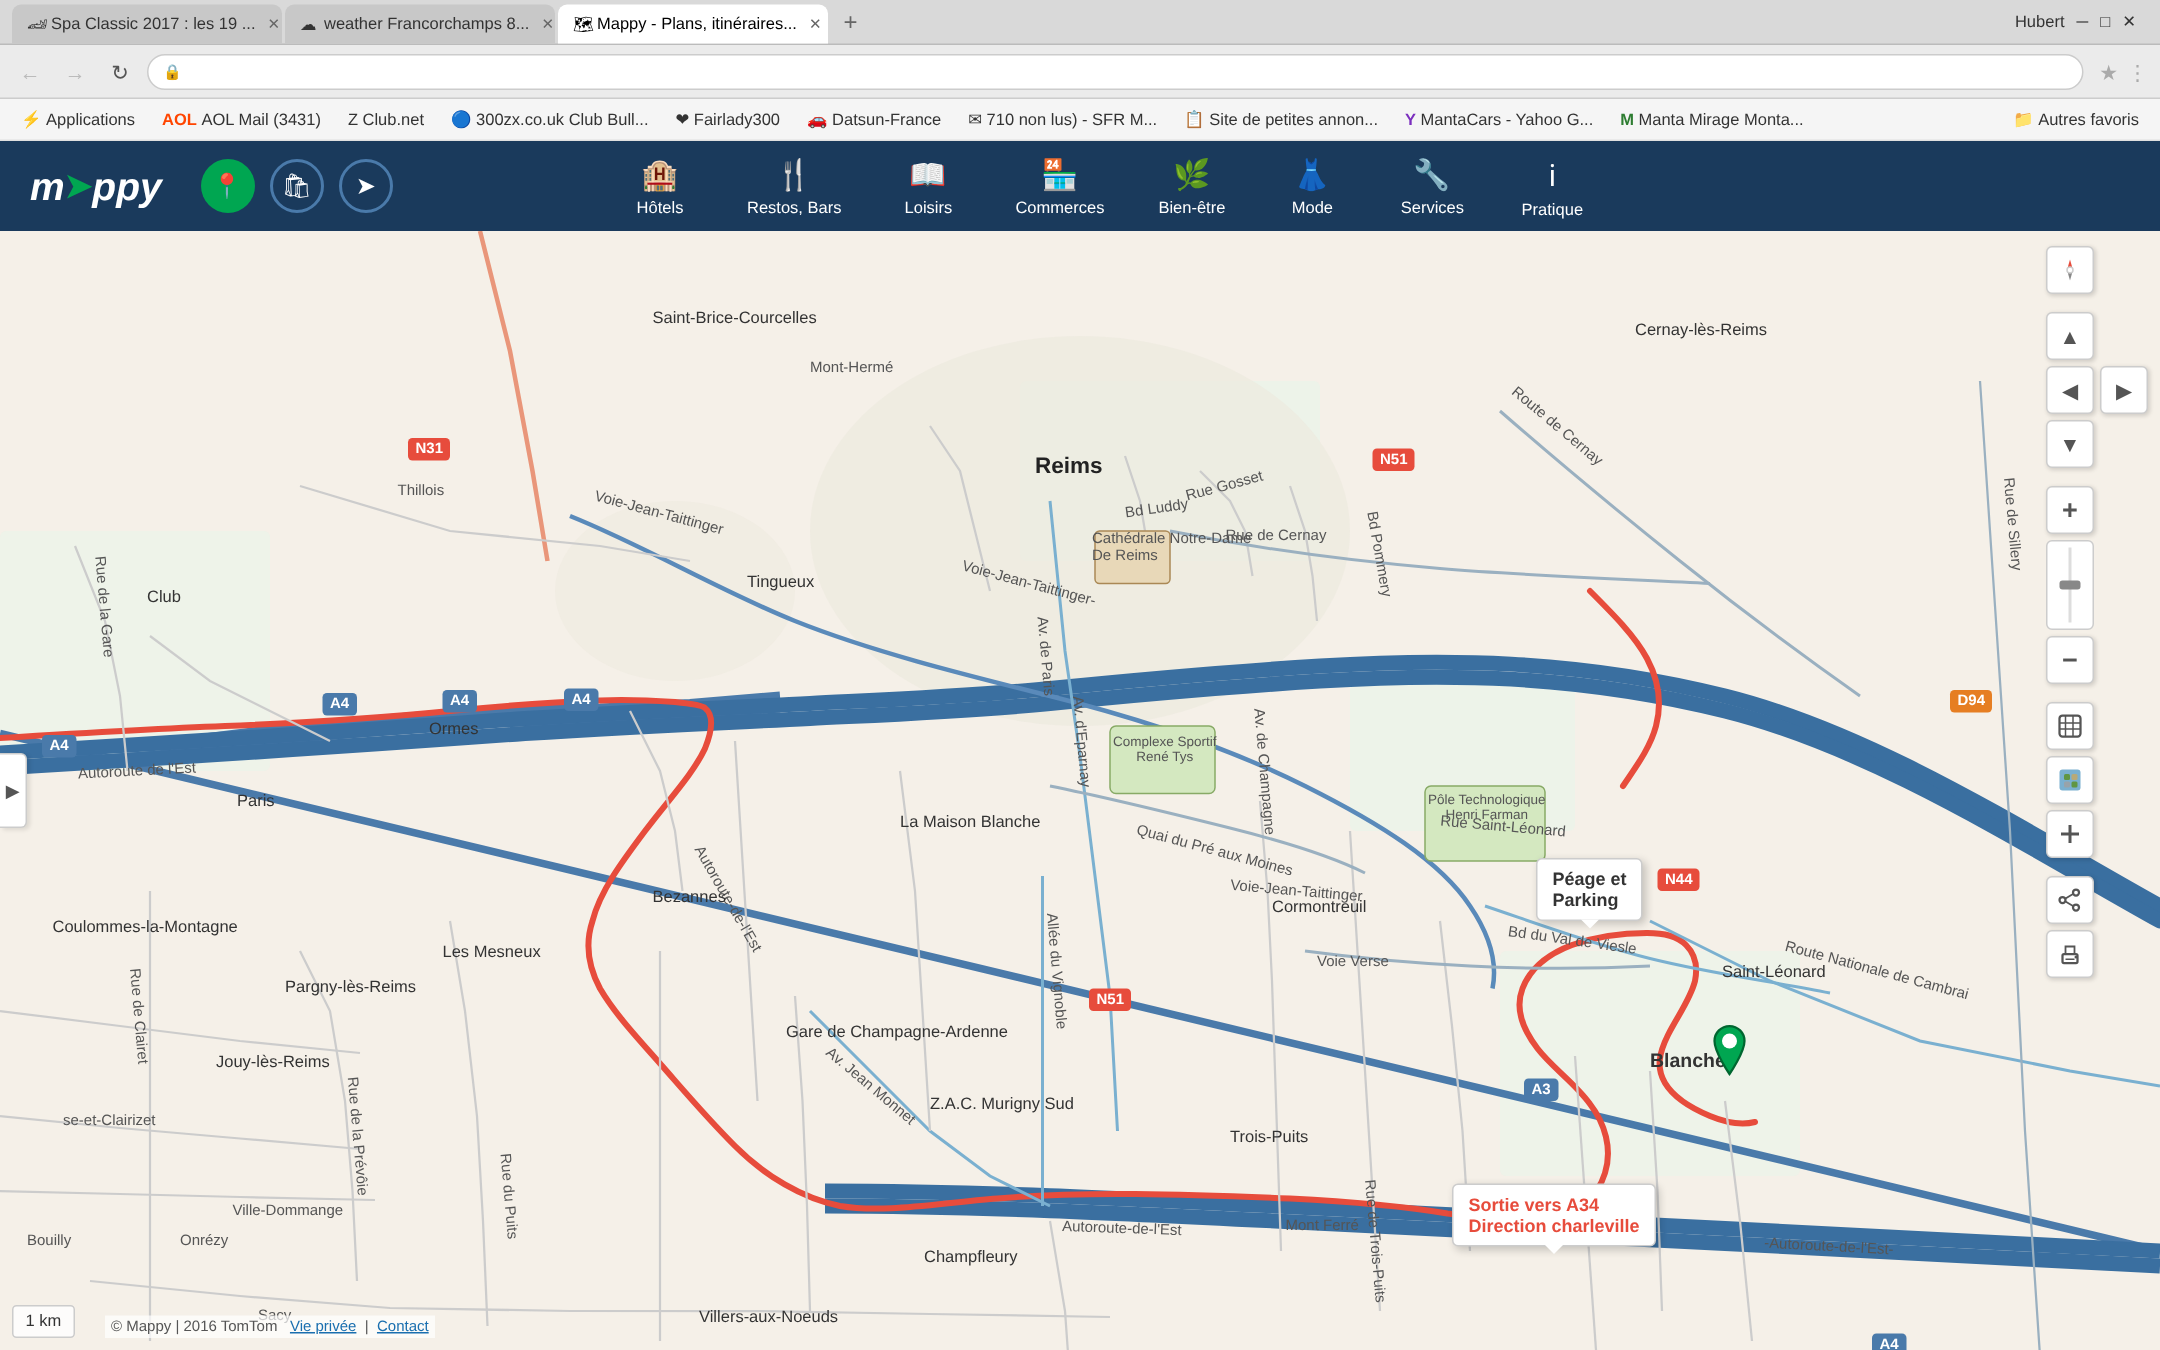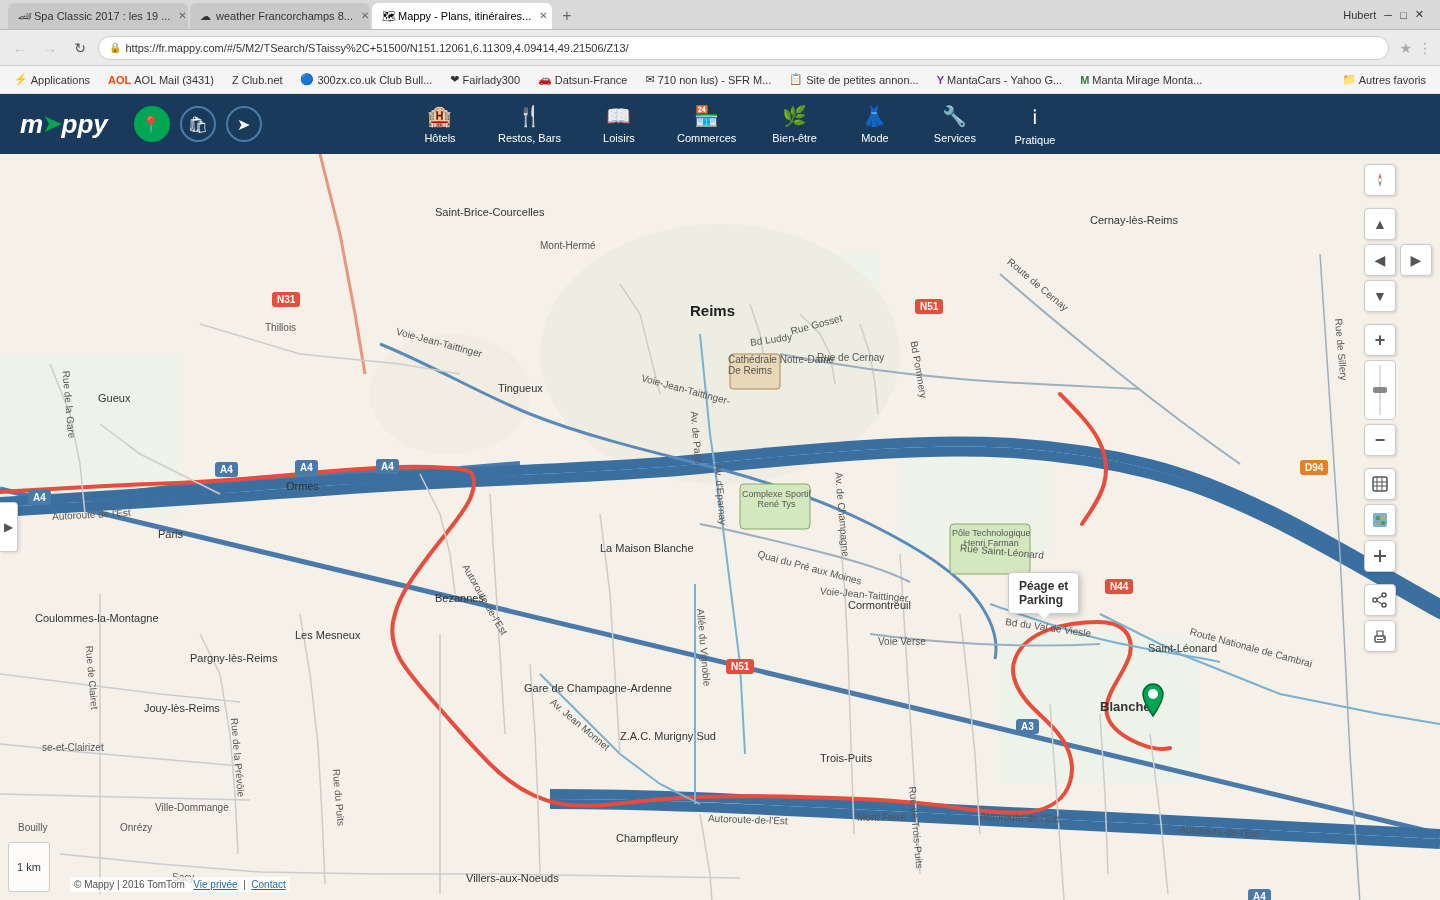--- a/index.html
+++ b/index.html
@@ -243,20 +243,21 @@
       position: absolute;
       background: white;
       border: 1px solid #ccc;
       border-radius: 4px;
       padding: 6px 10px;
       font-size: 12px;
       font-weight: bold;
       color: #333;
       box-shadow: 2px 2px 6px rgba(0,0,0,0.2);
       pointer-events: none;
+      margin-left: 16px;
     }
     .map-tooltip::after {
       content: '';
       position: absolute;
       bottom: -6px;
       left: 50%;
       transform: translateX(-50%);
       border: 6px solid transparent;
       border-bottom: none;
       border-top-color: white;
@@ -302,21 +303,21 @@
     .map-ctrl-divider {
       height: 4px;
     }
 
     
     .scale-bar {
       position: absolute;
       bottom: 8px;
       left: 8px;
       background: rgba(255,255,255,0.8);
-      padding: 18px 8px;
+      padding: 4px 8px;
       border-radius: 3px;
       font-size: 11px;
       color: #333;
       border: 1px solid #ccc;
     }
 
     
     .map-copyright {
       position: absolute;
       bottom: 8px;
@@ -382,21 +383,20 @@
     <span style="cursor:pointer;">✕</span>
   </div>
 </div>
 
 <div class="browser-nav">
   <div class="nav-btn disabled">←</div>
   <div class="nav-btn disabled">→</div>
   <div class="nav-btn">↻</div>
   <div class="address-bar">
     <span class="address-bar-lock">🔒</span>
-    <span style="font-size:11px;color:#333;">https://fr.mappy.com/#/5/M2/TSearch/STaissy%2C+51500/N151.12061,6.11309,4.09414,49.21506/Z13/</span>
   </div>
   <div style="font-size:14px; color:#aaa; cursor:pointer; margin-left:4px;">★</div>
   <div style="font-size:14px; color:#aaa; cursor:pointer;">⋮</div>
 </div>
 
 <div class="browser-bookmarks">
   <div class="bookmark-item">
     <span>⚡</span>
     <span>Applications</span>
   </div>
@@ -586,21 +586,21 @@
   <div class="map-label small" style="left:750px; top:180px; transform:rotate(-8deg);">Bd Luddy</div>
   <div class="map-label small" style="left:790px; top:198px;margin-left:27px;">Rue de Cernay</div>
   <div class="map-label small" style="left:890px; top:210px; transform:rotate(80deg);">Bd Pommery</div>
 
   <div class="map-label" style="left:435px; top:52px;">Saint-Brice-Courcelles</div>
   <div class="map-label small" style="left:540px; top:86px;">Mont-Hermé</div>
   <div class="map-label city" style="left:690px; top:148px;">Reims</div>
   <div class="map-label" style="left:1090px; top:60px;">Cernay-lès-Reims</div>
   <div class="map-label small" style="left:265px; top:168px;">Thillois</div>
   <div class="map-label" style="left:498px; top:228px;">Tingueux</div>
-  <div class="map-label" style="left:98px; top:238px;">Gueux</div>
+  <div class="map-label" style="left:98px; top:238px;">Club</div>
 
   <div class="map-label small" style="left:395px; top:183px; transform:rotate(15deg);">Voie-Jean-Taittinger</div>
   <div class="map-label small" style="left:640px; top:230px; transform:rotate(15deg);">Voie-Jean-Taittinger-</div>
   <div class="map-label small" style="left:820px; top:435px; transform:rotate(5deg);">Voie-Jean-Taittinger</div>
   <div class="map-label small" style="left:670px; top:278px; transform:rotate(85deg);">Av. de Paris</div>
   <div class="map-label small" style="left:690px; top:335px; transform:rotate(85deg);">Av. d'Eparnay</div>
   <div class="map-label small" style="left:800px; top:355px; transform:rotate(85deg);">Av. de Champagne</div>
   <div class="map-label small" style="left:756px; top:408px; transform:rotate(15deg);">Quai du Pré aux Moines</div>
   <div class="map-label small" style="left:960px; top:392px; transform:rotate(5deg);">Rue Saint-Léonard</div>
   <div class="map-label small" style="left:1005px; top:468px; transform:rotate(8deg);">Bd du Val de Viesle</div>
@@ -661,20 +661,23 @@
   <div class="road-shield shield-n" style="left:726px; top:505px;">N51</div>
   <div class="road-shield shield-a" style="left:1016px; top:565px;">A3</div>
   <div class="road-shield shield-a" style="left:1248px; top:735px;">A4</div>
   <div class="road-shield shield-d" style="left:1300px; top:306px;">D94</div>
 
   <div class="map-tooltip" style="left:1008px; top:418px;">
     <span style="white-space:pre;">Péage et
 Parking</span>
   </div>
 
+  <div class="map-tooltip" style="left:952px; top:635px;">
+    <span class="tooltip-red">Sortie vers A34<br>Direction charleville</span>
+  </div>
 
   <div class="map-pin" style="left:1138px; top:528px;">
     <svg viewBox="0 0 30 36" width="30" height="36">
       <path d="M15 2C9.5 2 5 6.5 5 12c0 7.5 10 22 10 22s10-14.5 10-22c0-5.5-4.5-10-10-10z" fill="#00a651" stroke="#006630" stroke-width="1.5"></path>
       <circle cx="15" cy="12" r="5" fill="white"></circle>
     </svg>
   </div>
 
   <div class="panel-toggle">▶</div>
 

